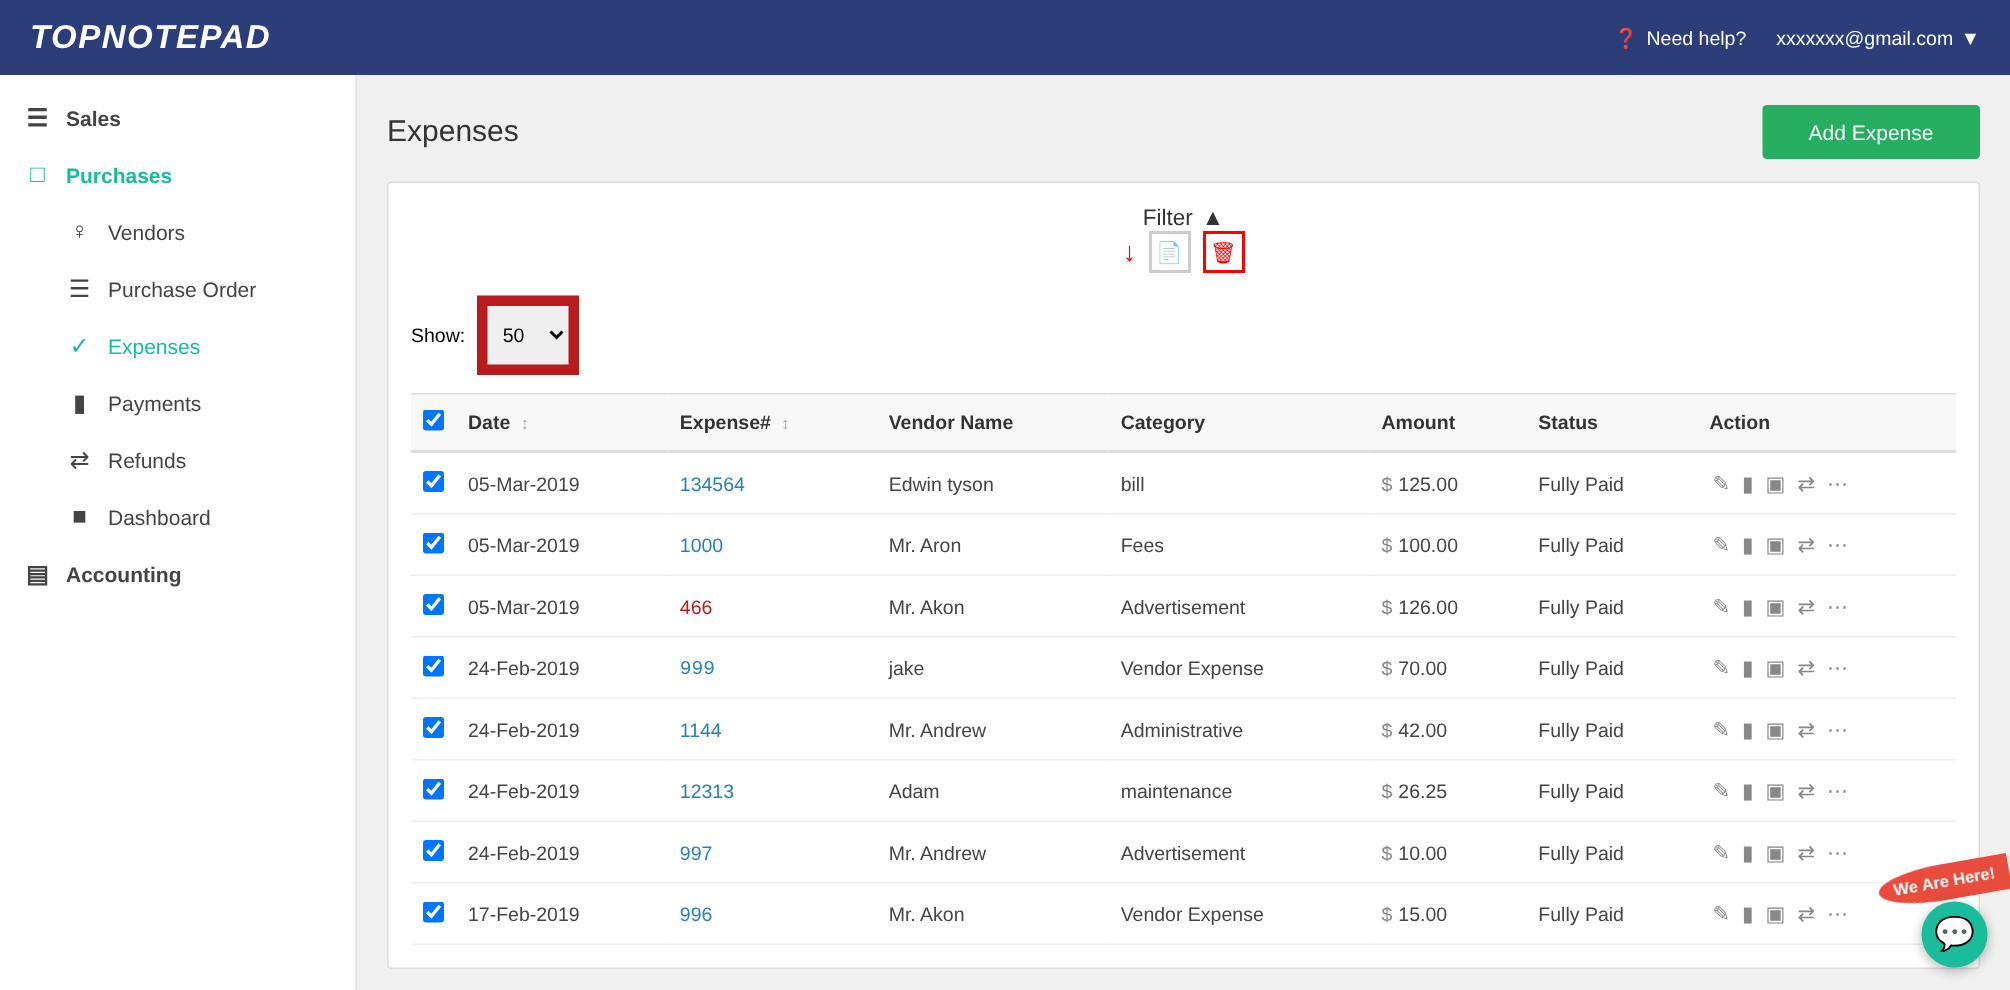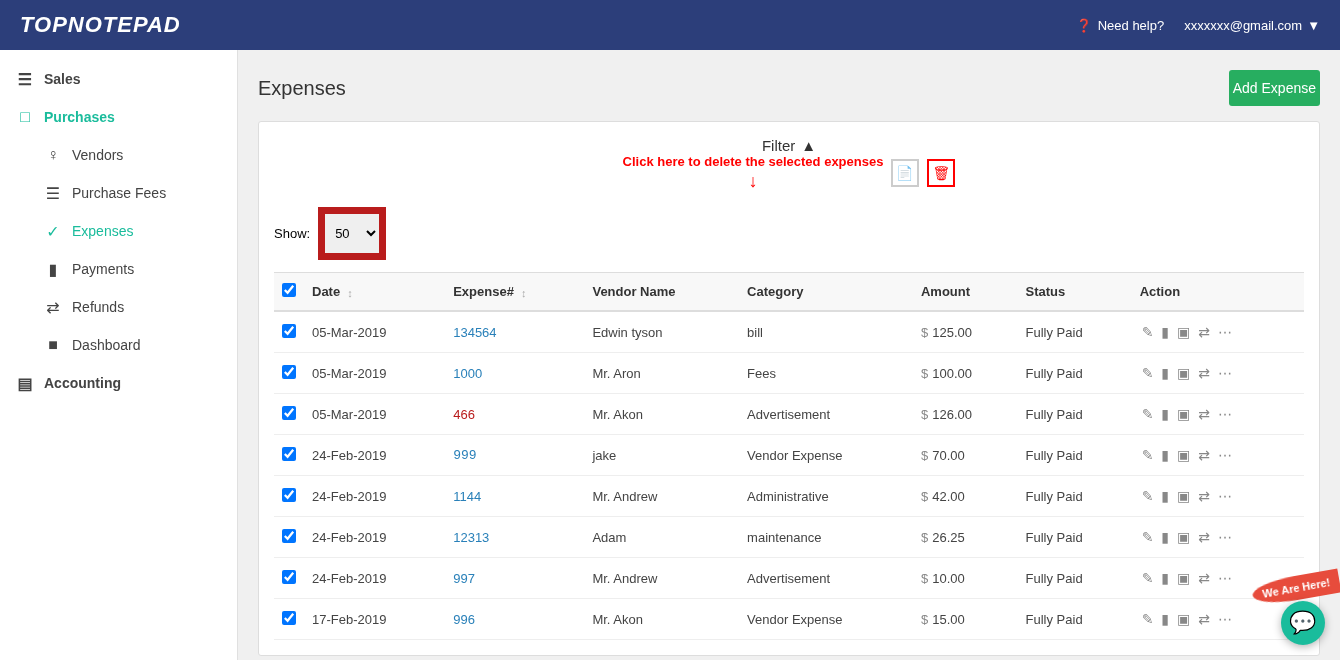--- a/index.html
+++ b/index.html
@@ -98,21 +98,21 @@
     }
     .page-title {
       font-size: 20px;
       color: #333;
       font-weight: normal;
     }
     .add-btn {
       background: #27ae60;
       color: white;
       border: none;
-      padding: 10px 4px;
+      padding: 10px 31px;
       font-size: 14px;
       cursor: pointer;
       border-radius: 3px;
     }
 
     
     .filter-panel {
       background: white;
       border: 1px solid #ddd;
       border-radius: 3px;
@@ -305,21 +305,21 @@
       <span>Purchases</span>
     </div>
 
     <div class="sidebar-item sidebar-sub">
       <span class="sidebar-icon">♀</span>
       <span>Vendors</span>
     </div>
 
     <div class="sidebar-item sidebar-sub">
       <span class="sidebar-icon">☰</span>
-      <span>Purchase Fees</span>
+      <span>Purchase Order</span>
     </div>
 
     <div class="sidebar-item sidebar-sub active">
       <span class="sidebar-icon">✓</span>
       <span>Expenses</span>
     </div>
 
     <div class="sidebar-item sidebar-sub">
       <span class="sidebar-icon">▮</span>
       <span>Payments</span>
@@ -350,21 +350,20 @@
 
     <div class="filter-panel">
 
       <div class="filter-row">
         <div class="filter-label">
           <span>Filter</span>
           <span>▲</span>
         </div>
         <div class="filter-actions">
           <div class="delete-area">
-            <span class="delete-instruction">Click here to delete the selected expenses</span>
             <span class="delete-arrow">↓</span>
           </div>
           <div class="icon-btn">
             <span>📄</span>
           </div>
           <div class="icon-btn delete-btn">
             <span>🗑</span>
           </div>
         </div>
       </div>

